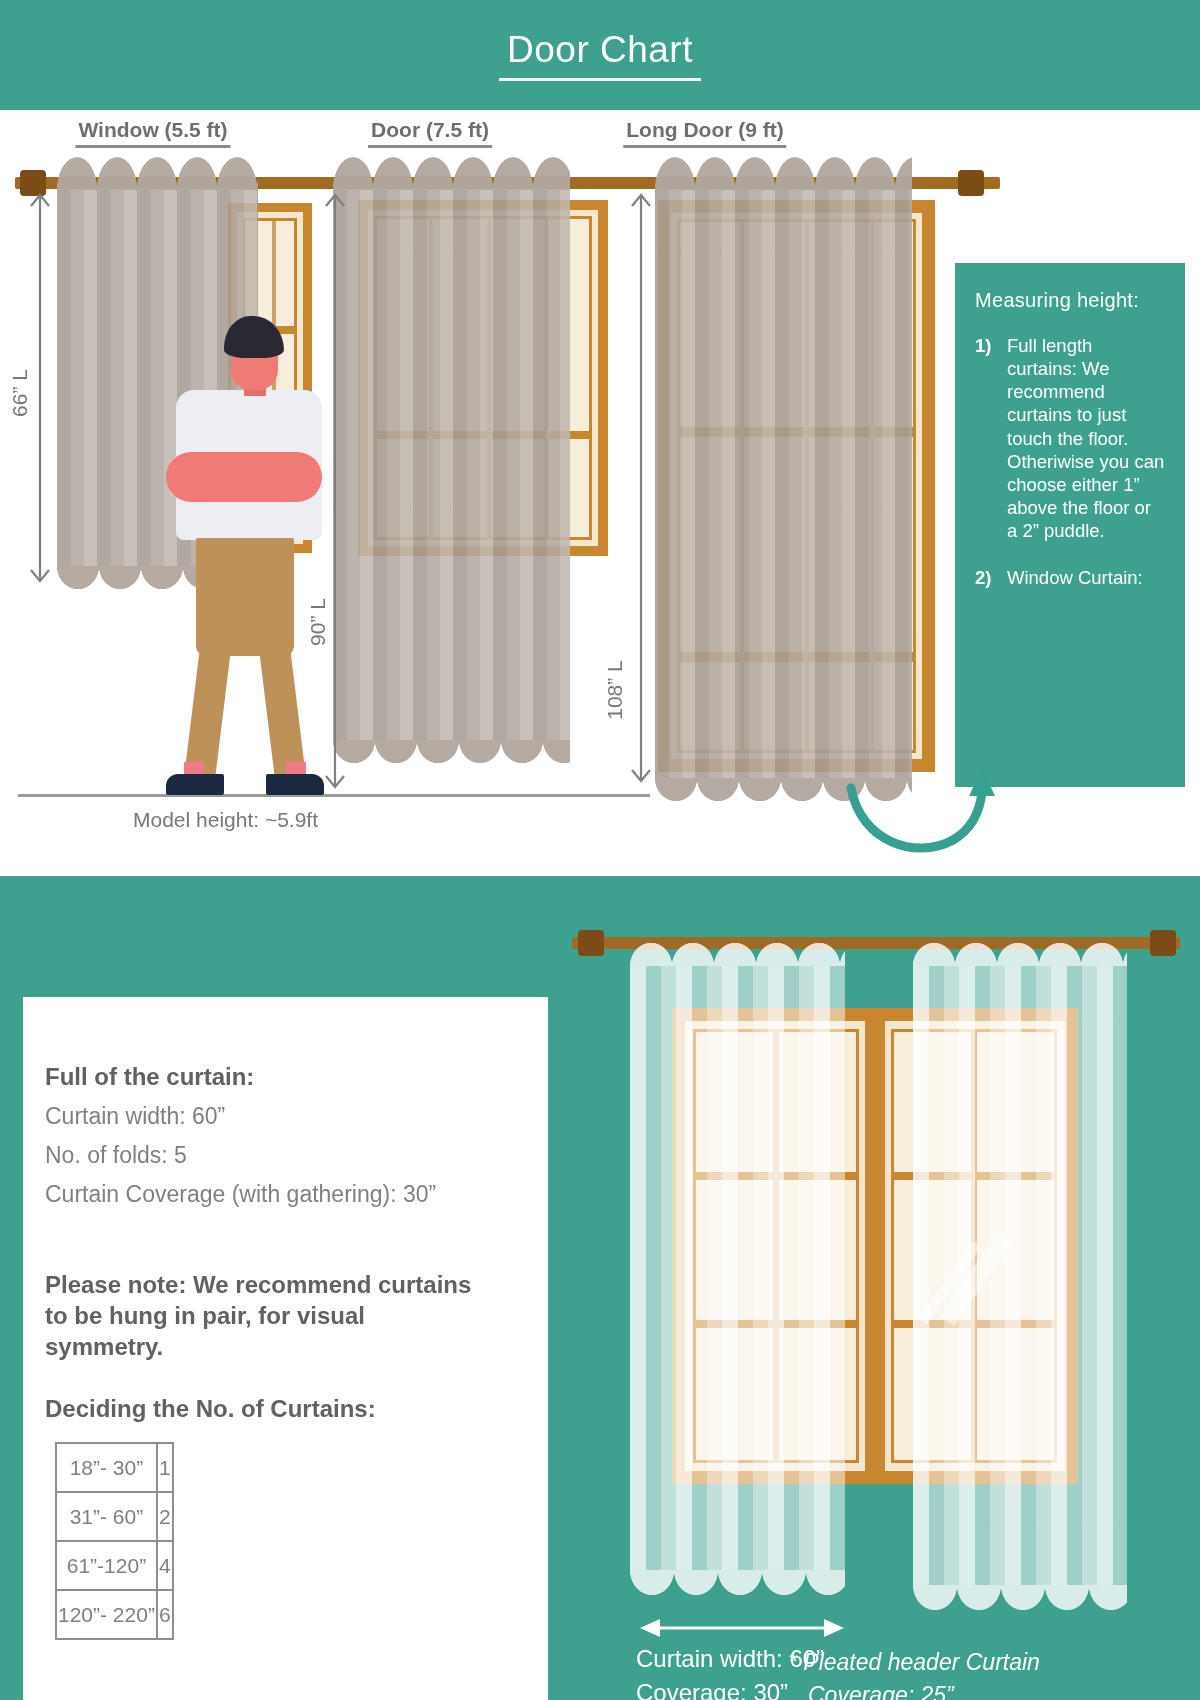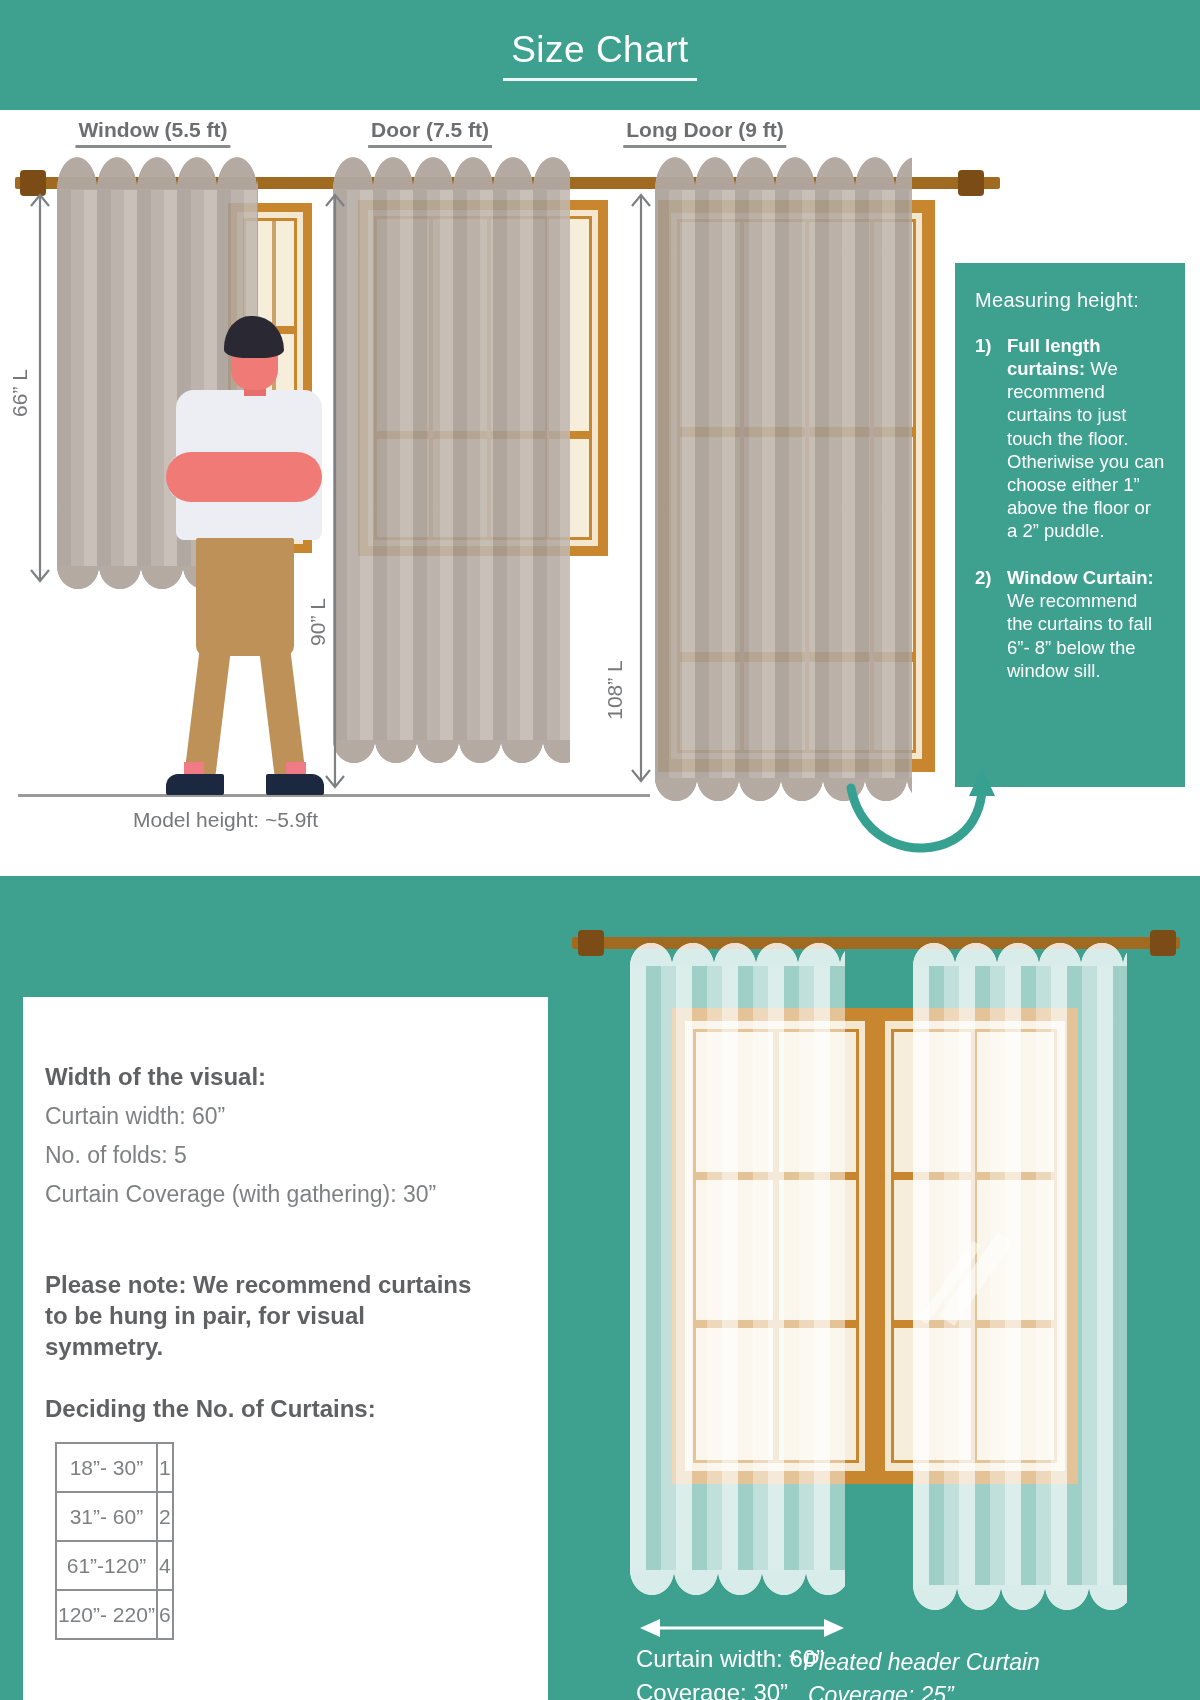--- a/index.html
+++ b/index.html
@@ -64,21 +64,21 @@
   .sock-r{left:126px;top:446px;width:20px;height:15px;background:#F07B85;}
   .shoe-l{left:6px;top:458px;width:58px;height:21px;background:#1C2840;border-radius:12px 2px 2px 2px;}
   .shoe-r{left:106px;top:458px;width:58px;height:21px;background:#1C2840;border-radius:2px 12px 2px 2px;}
   
   .mbox{position:absolute;left:955px;top:263px;width:230px;height:524px;background:#3EA08F;color:#fff;
         padding:26px 20px;box-sizing:border-box;z-index:6;}
   .mbox-title{font-size:20px;margin-bottom:22px;letter-spacing:.3px;}
   .mh-item{display:flex;font-size:18.5px;line-height:1.25;margin-bottom:24px;}
   .mh-num{width:32px;flex:none;font-weight:700;}
   .mh-body{flex:1;}
-  .mh-body b{font-weight:700;margin-top:32px;}
+  .mh-body b{font-weight:400;margin-top:32px;}
   .block{display:block;}
   .swoosh{position:absolute;left:845px;top:748px;z-index:6;}
   
   .bottom-bg{position:absolute;left:0;top:876px;width:1200px;height:824px;background:#3EA08F;}
   .bottom-heading{position:absolute;left:35px;top:938px;font-size:29px;font-weight:700;color:#fff;
         border-bottom:3px solid #fff;padding-bottom:7px;z-index:6;}
   .card{position:absolute;left:23px;top:997px;width:525px;height:703px;background:#fff;z-index:5;}
   .card .abs{position:absolute;}
   .bold-gray{font-size:24px;font-weight:700;color:#606163;}
   .line-gray{font-size:23px;color:#7F8082;line-height:39px;}
@@ -96,21 +96,21 @@
   .plabel{position:absolute;color:#fff;font-size:23px;font-style:italic;line-height:33px;z-index:6;}
   .plabel .ind{padding-left:20px;}
   .harrow{position:absolute;z-index:6;}
 </style>
 </head>
 <body>
 
 <div class="page">
 
   <div class="header">
-    <div class="header-title">Size Chart</div>
+    <div class="header-title">Door Chart</div>
   </div>
 
   <div class="col-label" style="left:153px;">Window (5.5 ft)</div>
   <div class="col-label" style="left:430px;">Door (7.5 ft)</div>
   <div class="col-label" style="left:705px;">Long Door (9 ft)</div>
 
   <div class="rod" style="left:15px;top:177px;width:985px;height:12px;"></div>
   <div class="finial" style="left:20px;top:170px;"></div>
   <div class="finial" style="left:958px;top:170px;"></div>
 
@@ -192,33 +192,33 @@
   <div class="model-caption">Model height: ~5.9ft</div>
 
   <div class="mbox">
     <div class="mbox-title">Measuring height:</div>
     <div class="mh-item">
       <span class="mh-num">1)</span>
       <span class="mh-body"><b>Full length curtains:</b><span> We recommend curtains to just touch the floor. Otheriwise you can choose either 1” above the floor or a 2” puddle.</span></span>
     </div>
     <div class="mh-item">
       <span class="mh-num">2)</span>
-      <span class="mh-body"><b>Window Curtain:</b><span class="block">We recommend the curtains to fall 6”- 8” below the window sill.</span></span>
+      <span class="mh-body"><b>Window Curtain:</b></span>
     </div>
   </div>
 
   <svg class="swoosh" width="150" height="118">
     <path d="M 6,40 C 16,95 72,112 108,92 C 127,81 135,62 137,44" stroke="#36A191" stroke-width="9" fill="none" stroke-linecap="round"></path>
     <polygon points="124,48 150,48 137,20" fill="#36A191"></polygon>
   </svg>
 
   <div class="bottom-bg"></div>
 
   <div class="card">
-    <div class="abs bold-gray" style="left:22px;top:66px;">Width of the visual:</div>
+    <div class="abs bold-gray" style="left:22px;top:66px;">Full of the curtain:</div>
     <div class="abs" style="left:22px;top:100px;">
       <div class="line-gray">Curtain width: 60”</div>
       <div class="line-gray">No. of folds: 5</div>
       <div class="line-gray">Curtain Coverage (with gathering): 30”</div>
     </div>
     <div class="abs bold-gray note" style="left:22px;top:272px;">Please note: We recommend curtains to be hung in pair, for visual symmetry.</div>
     <div class="abs bold-gray" style="left:22px;top:398px;">Deciding the No. of Curtains:</div>
     <table class="ctable abs" style="left:32px;top:445px;">
       <tbody>
       <tr>

